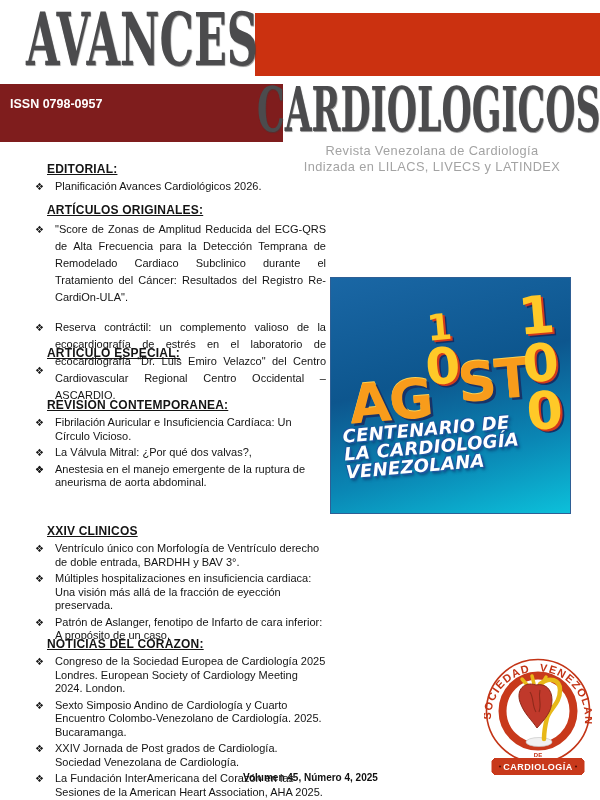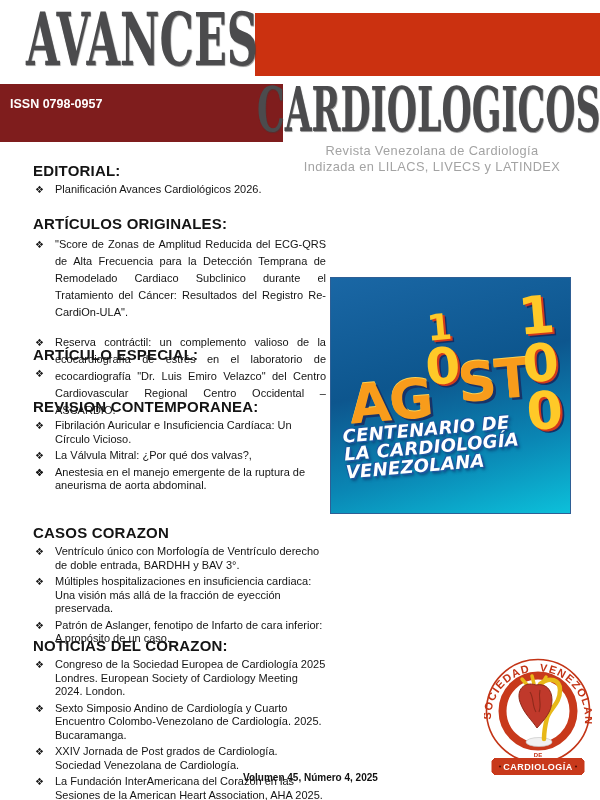--- a/index.html
+++ b/index.html
@@ -15,22 +15,22 @@
       color:#fff;font-weight:bold;font-size:12.5px;line-height:17px;box-sizing:border-box;
       padding:12px 0 0 10px;}
   .title-cardio{position:absolute;left:257px;top:80px;font-family:"DejaVu Serif",serif;
       font-weight:bold;font-size:62px;line-height:60px;color:#4b4b4d;white-space:nowrap;
       transform:scaleX(.56);transform-origin:left top;text-shadow:1px 1px 1px rgba(60,60,60,.55);}
   .subtitle{position:absolute;left:268px;top:143px;width:328px;text-align:center;
       color:#a3a3a3;font-size:12.8px;line-height:15.5px;letter-spacing:.4px;white-space:nowrap;}
 
   
   .toc-section{position:absolute;left:33px;width:293px;font-size:11px;color:#141414;}
-  .toc-heading{font-weight:bold;font-size:15px;letter-spacing:.2px;
-      margin:0 0 4px 0;}
+  .toc-heading{font-weight:bold;font-size:12px;letter-spacing:.2px;
+      text-decoration:underline;margin:0 0 4px 14px;}
   .toc-item{position:relative;padding-left:22px;line-height:13.5px;margin-bottom:3px;}
   .toc-item.loose{line-height:17px;}
   .toc-item.justify{text-align:justify;}
   .toc-item.gap{margin-top:13px;}
   .bullet{position:absolute;left:2px;top:0;font-size:10px;color:#1a1a1a;}
 
   
   .artwork{position:absolute;left:330px;top:277px;width:239px;height:235px;overflow:hidden;
       background:linear-gradient(165deg,#1a67a5 0%,#0d568e 42%,#0a86b4 72%,#0cc0da 100%);
       border:1px solid #2e5f95;}
@@ -75,38 +75,38 @@
   <div class="subtitle">
     <div>Revista Venezolana de Cardiología</div>
     <div>Indizada en LILACS, LIVECS y LATINDEX</div>
   </div>
 
   <div id="toc">
       <div class="toc-section" style="top: 162px;">
         <div class="toc-heading">EDITORIAL:</div>
         <div class="toc-item"><span class="bullet">❖</span><span>Planificación Avances Cardiológicos 2026.</span></div>
       </div>
-      <div class="toc-section" style="top: 215px;">
+      <div class="toc-section" style="top: 203px;">
         <div class="toc-heading">ARTÍCULOS ORIGINALES:</div>
         <div class="toc-item loose justify"><span class="bullet">❖</span><span>"Score de Zonas de Amplitud Reducida del ECG-QRS de Alta Frecuencia para la Detección Temprana de Remodelado Cardiaco Subclinico durante el Tratamiento del Cáncer: Resultados del Registro Re-CardiOn-ULA".</span></div>
         <div class="toc-item loose justify gap"><span class="bullet">❖</span><span>Reserva contráctil: un complemento valioso de la ecocardiografía de estrés en el laboratorio de ecocardiografía "Dr. Luis Emiro Velazco" del Centro Cardiovascular Regional Centro Occidental – ASCARDIO.</span></div>
       </div>
       <div class="toc-section" style="top: 346px;">
         <div class="toc-heading">ARTÍCULO ESPECIAL:</div>
         <div class="toc-item"><span class="bullet">❖</span></div>
       </div>
       <div class="toc-section" style="top: 398px;">
         <div class="toc-heading">REVISION CONTEMPORANEA:</div>
         <div class="toc-item"><span class="bullet">❖</span><span>Fibrilación Auricular e Insuficiencia Cardíaca: Un Círculo Vicioso.</span></div>
         <div class="toc-item"><span class="bullet">❖</span><span>La Válvula Mitral: ¿Por qué dos valvas?,</span></div>
         <div class="toc-item"><span class="bullet">❖</span></div>
         <div class="toc-item"><span class="bullet">❖</span><span>Anestesia en el manejo emergente de la ruptura de aneurisma de aorta abdominal.</span></div>
       </div>
       <div class="toc-section" style="top: 524px;">
-        <div class="toc-heading">CASOS CORAZON</div>
+        <div class="toc-heading">XXIV CLINICOS</div>
         <div class="toc-item"><span class="bullet">❖</span><span>Ventrículo único con Morfología de Ventrículo derecho de doble entrada, BARDHH y BAV 3°.</span></div>
         <div class="toc-item"><span class="bullet">❖</span><span>Múltiples hospitalizaciones en insuficiencia cardiaca: Una visión más allá de la fracción de eyección preservada.</span></div>
         <div class="toc-item"><span class="bullet">❖</span><span>Patrón de Aslanger, fenotipo de Infarto de cara inferior: A propósito de un caso.</span></div>
       </div>
       <div class="toc-section" style="top: 637px;">
         <div class="toc-heading">NOTICIAS DEL CORAZON:</div>
         <div class="toc-item"><span class="bullet">❖</span><span>Congreso de la Sociedad Europea de Cardiología 2025 Londres. European Society of Cardiology Meeting 2024. London.</span></div>
         <div class="toc-item"><span class="bullet">❖</span><span>Sexto Simposio Andino de Cardiología y Cuarto Encuentro Colombo-Venezolano de Cardiología. 2025. Bucaramanga.</span></div>
         <div class="toc-item"><span class="bullet">❖</span><span>XXIV Jornada de Post grados  de Cardiología. Sociedad Venezolana de Cardiología.</span></div>
         <div class="toc-item"><span class="bullet">❖</span><span>La Fundación InterAmericana del Corazón en las Sesiones de la American Heart Association, AHA 2025.</span></div>

